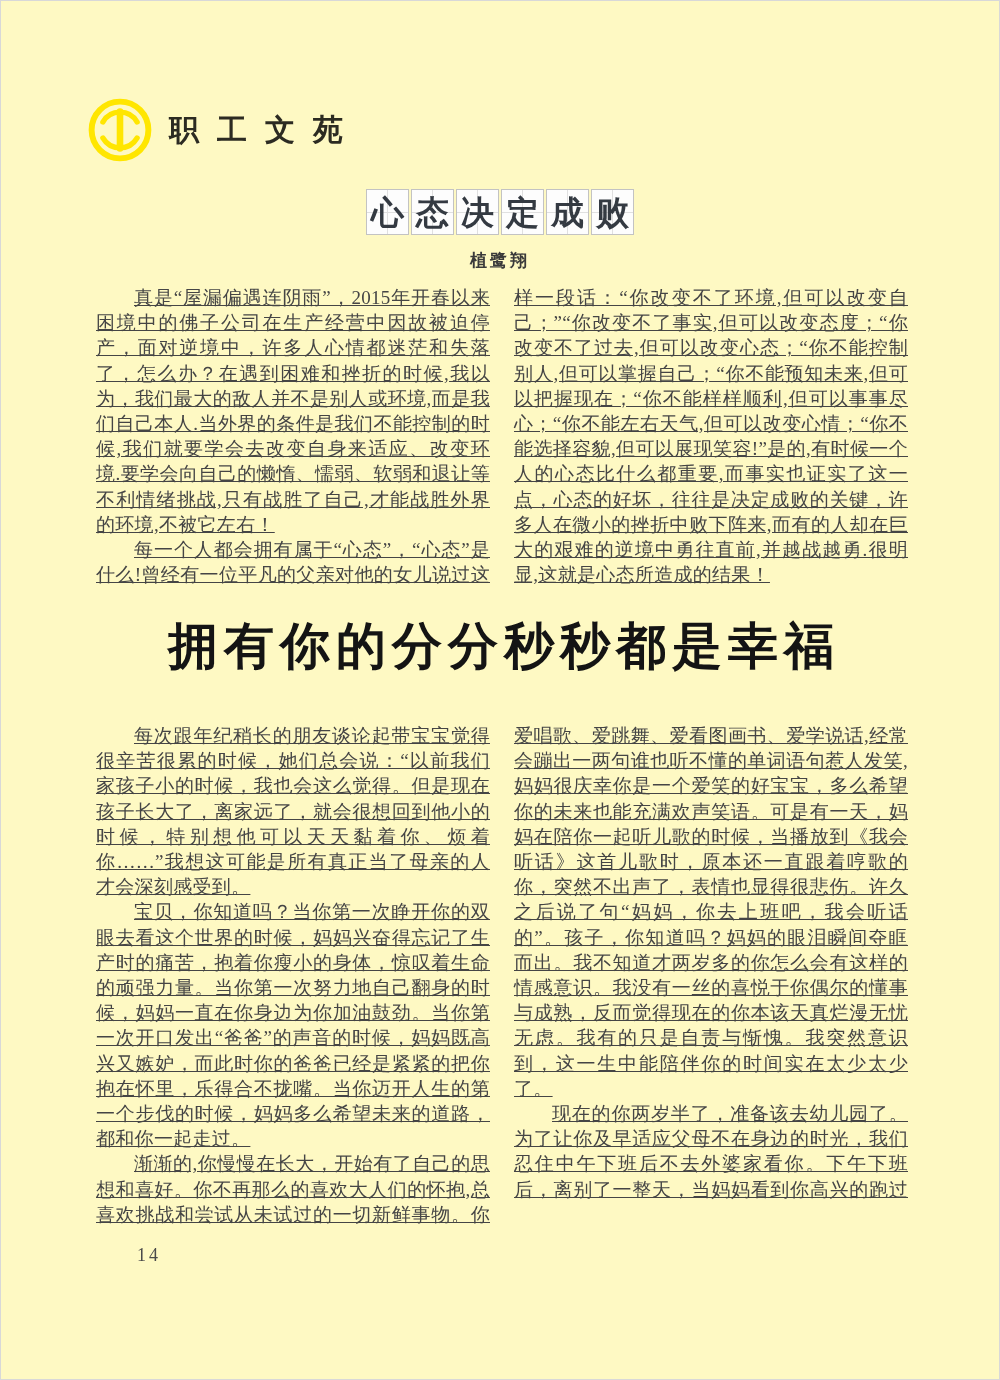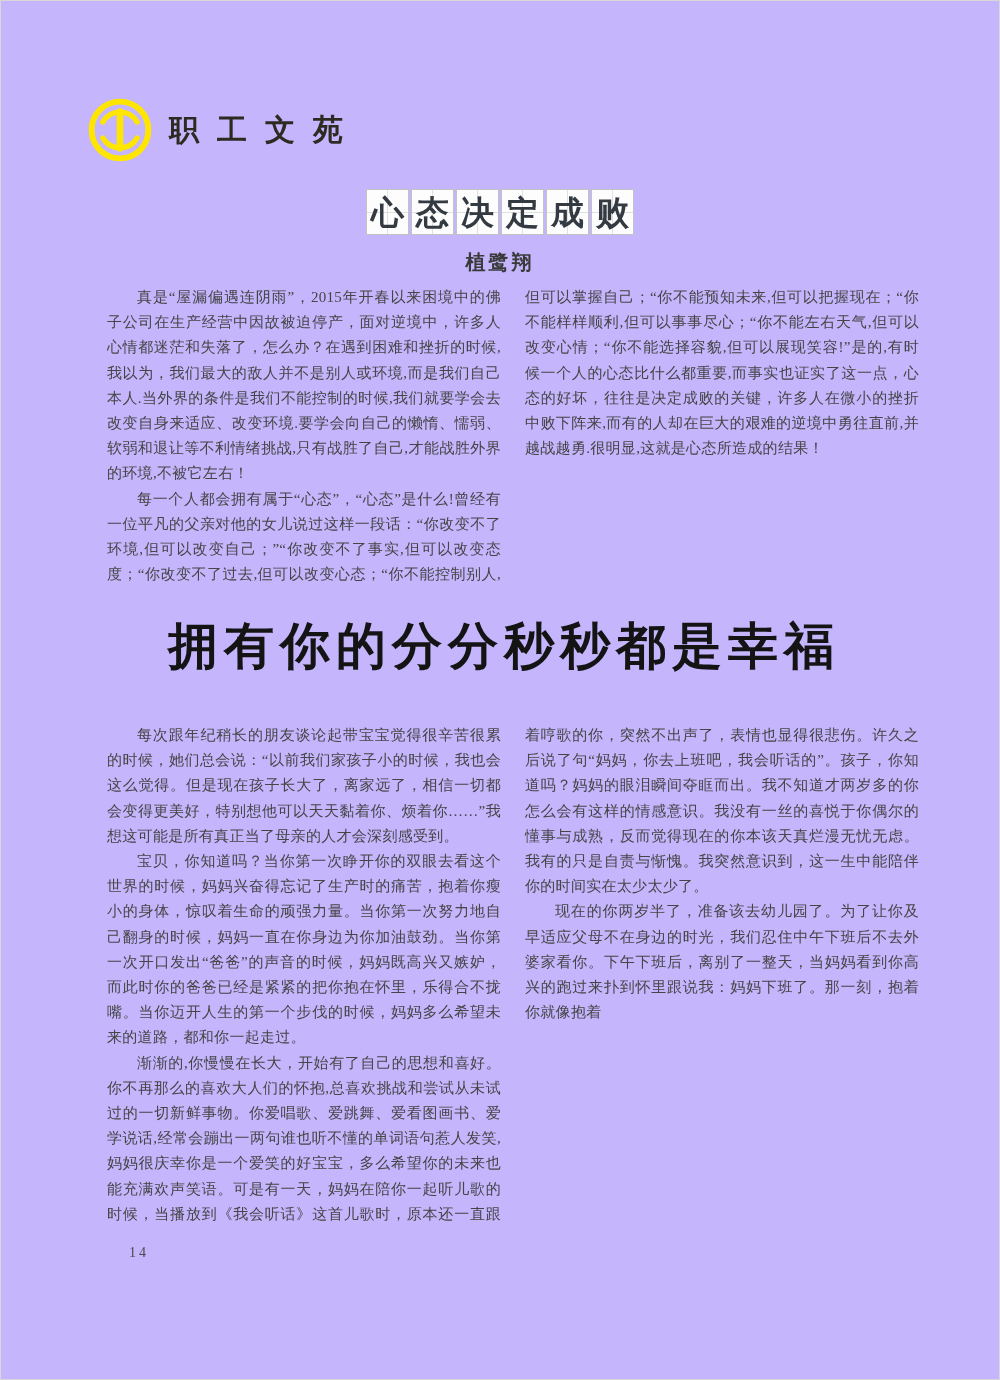--- a/index.html
+++ b/index.html
@@ -1,20 +1,20 @@
 <!DOCTYPE html>
 <html style="--logo-yellow: #ffe600;"><head>
 <meta charset="utf-8">
 <style>
   html,body{margin:0;padding:0;background:#ffffff;}
   .page{
     position:relative;
     width:998px;height:1378px;
     margin:0;
-    background:#c4b5fd;
+    background:#fef9c3;
     border:1px solid #d8d8d8;
     font-family:"Liberation Serif","DejaVu Serif",serif;
     overflow:hidden;
   }
 
   
   .masthead{
     position:absolute;left:86px;top:96px;
     display:flex;align-items:center;gap:16px;
   }
@@ -41,53 +41,54 @@
     display:flex;align-items:center;justify-content:center;
     font-family:"DejaVu Sans","Liberation Sans",sans-serif;
     font-size:33px;font-weight:bold;color:#343a42;
     line-height:1;
   }
 
   .author{
     position:absolute;left:0;width:100%;
     text-align:center;
     font-family:"DejaVu Sans","Liberation Sans",sans-serif;
-    font-size:20px;font-weight:bold;color:#3a3a3a;
+    font-size:17px;font-weight:bold;color:#3a3a3a;
     letter-spacing:3px;
   }
   .author-1{top:248px;}
   .author-2{top:684px;}
 
   
   .body{
-    position:absolute;left:106px;width:812px;
+    position:absolute;left:95px;width:812px;
     column-count:2;column-gap:24px;column-fill:auto;
     overflow:hidden;
-    font-size:15px;line-height:25.2px;
+    font-size:19px;line-height:25.2px;
     color:#454545;text-align:justify;
     letter-spacing:0.3px;
+    text-decoration:underline;
   }
   .body p{margin:0;text-indent:2em;}
   .body-1{top:284px;height:312px;}
   .body-2{top:722px;height:524px;}
   .attribution{float:right;text-indent:0;}
 
   
   .calligraphy-title{
     position:absolute;left:0;top:608px;width:100%;margin:4px;
     text-align:center;
     font-family:"DejaVu Serif","Liberation Serif",serif;
     font-size:50px;font-weight:bold;color:#141414;
     letter-spacing:6px;white-space:nowrap;
   }
 
   
   .page-number{
-    position:absolute;left:128px;top:1244px;
-    font-size:14px;color:#4a4a4a;letter-spacing:3px;
+    position:absolute;left:136px;top:1244px;
+    font-size:18px;color:#4a4a4a;letter-spacing:3px;
   }
 </style>
 </head>
 <body>
 
 <div class="page">
 
   <header class="masthead">
     <svg class="logo" viewBox="0 0 100 100" aria-hidden="true">
       <circle cx="50" cy="50" r="43" fill="none" stroke="var(--logo-yellow,#ffe600)" stroke-width="9"></circle>
@@ -111,21 +112,21 @@
 
   <section class="body body-1" style="color: rgb(69, 69, 69);">
     <p>真是“屋漏偏遇连阴雨”，2015年开春以来困境中的佛子公司在生产经营中因故被迫停产，面对逆境中，许多人心情都迷茫和失落了，怎么办？在遇到困难和挫折的时候,我以为，我们最大的敌人并不是别人或环境,而是我们自己本人.当外界的条件是我们不能控制的时候,我们就要学会去改变自身来适应、改变环境.要学会向自己的懒惰、懦弱、软弱和退让等不利情绪挑战,只有战胜了自己,才能战胜外界的环境,不被它左右！</p>
     <p>每一个人都会拥有属于“心态”，“心态”是什么!曾经有一位平凡的父亲对他的女儿说过这样一段话：“你改变不了环境,但可以改变自己；”“你改变不了事实,但可以改变态度；“你改变不了过去,但可以改变心态；“你不能控制别人,但可以掌握自己；“你不能预知未来,但可以把握现在；“你不能样样顺利,但可以事事尽心；“你不能左右天气,但可以改变心情；“你不能选择容貌,但可以展现笑容!”是的,有时候一个人的心态比什么都重要,而事实也证实了这一点，心态的好坏，往往是决定成败的关键，许多人在微小的挫折中败下阵来,而有的人却在巨大的艰难的逆境中勇往直前,并越战越勇.很明显,这就是心态所造成的结果！</p>
   </section>
 
   <h2 class="calligraphy-title">拥有你的分分秒秒都是幸福</h2>
 
 
   <section class="body body-2" style="color: rgb(69, 69, 69);">
-    <p>每次跟年纪稍长的朋友谈论起带宝宝觉得很辛苦很累的时候，她们总会说：“以前我们家孩子小的时候，我也会这么觉得。但是现在孩子长大了，离家远了，相信一切都会变得更美好，特别想他可以天天黏着你、烦着你……”我想这可能是所有真正当了母亲的人才会深刻感受到。</p>
+    <p>每次跟年纪稍长的朋友谈论起带宝宝觉得很辛苦很累的时候，她们总会说：“以前我们家孩子小的时候，我也会这么觉得。但是现在孩子长大了，离家远了，就会很想回到他小的时候，特别想他可以天天黏着你、烦着你……”我想这可能是所有真正当了母亲的人才会深刻感受到。</p>
     <p>宝贝，你知道吗？当你第一次睁开你的双眼去看这个世界的时候，妈妈兴奋得忘记了生产时的痛苦，抱着你瘦小的身体，惊叹着生命的顽强力量。当你第一次努力地自己翻身的时候，妈妈一直在你身边为你加油鼓劲。当你第一次开口发出“爸爸”的声音的时候，妈妈既高兴又嫉妒，而此时你的爸爸已经是紧紧的把你抱在怀里，乐得合不拢嘴。当你迈开人生的第一个步伐的时候，妈妈多么希望未来的道路，都和你一起走过。</p>
     <p>渐渐的,你慢慢在长大，开始有了自己的思想和喜好。你不再那么的喜欢大人们的怀抱,总喜欢挑战和尝试从未试过的一切新鲜事物。你爱唱歌、爱跳舞、爱看图画书、爱学说话,经常会蹦出一两句谁也听不懂的单词语句惹人发笑,妈妈很庆幸你是一个爱笑的好宝宝，多么希望你的未来也能充满欢声笑语。可是有一天，妈妈在陪你一起听儿歌的时候，当播放到《我会听话》这首儿歌时，原本还一直跟着哼歌的你，突然不出声了，表情也显得很悲伤。许久之后说了句“妈妈，你去上班吧，我会听话的”。孩子，你知道吗？妈妈的眼泪瞬间夺眶而出。我不知道才两岁多的你怎么会有这样的情感意识。我没有一丝的喜悦于你偶尔的懂事与成熟，反而觉得现在的你本该天真烂漫无忧无虑。我有的只是自责与惭愧。我突然意识到，这一生中能陪伴你的时间实在太少太少了。</p>
     <p>现在的你两岁半了，准备该去幼儿园了。为了让你及早适应父母不在身边的时光，我们忍住中午下班后不去外婆家看你。下午下班后，离别了一整天，当妈妈看到你高兴的跑过来扑到怀里跟说我：妈妈下班了。那一刻，抱着你就像抱着</p>
   </section>
 
   <span class="page-number">14</span>
 
 </div>
 
 </body></html>

